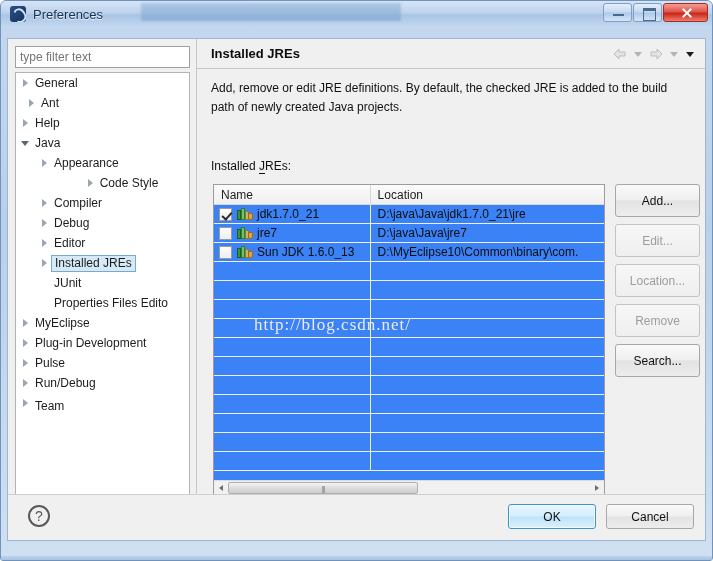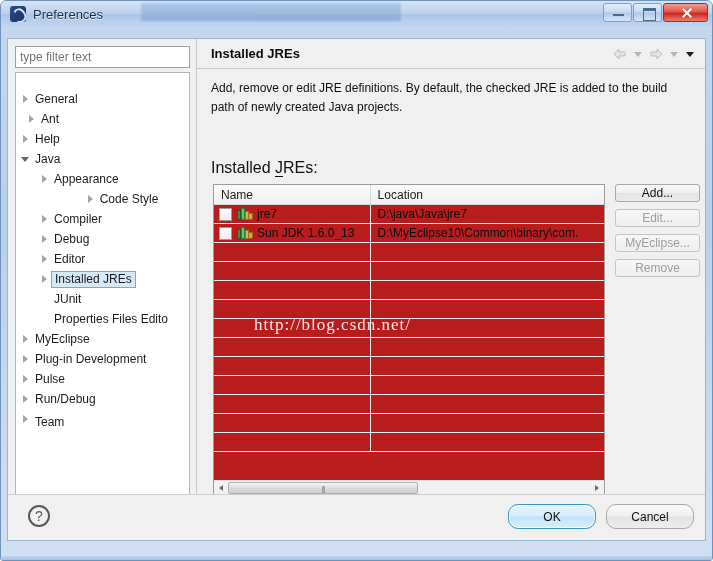--- a/index.html
+++ b/index.html
@@ -127,21 +127,21 @@
     outline: none;
   }
   #tree-panel {
     position: absolute;
     left: 7px; top: 33px;
     width: 175px; height: 437px;
     background: #ffffff;
     border: 1px solid #b4b4b4;
     overflow: hidden;
   }
-  #tree-scroll { position: absolute; left: 0; top: 16px; width: 174px; height: 423px; overflow: hidden; }
+  #tree-scroll { position: absolute; left: 0; top: 0; width: 174px; height: 423px; overflow: hidden; }
   .tree-item {
     height: 20px;
     display: flex; align-items: center;
     white-space: nowrap;
     font-size: 12px;
     color: #1c1c1c;
     padding-left: 4px;
   }
   .arrow {
     width: 13px; height: 20px;
@@ -242,30 +242,30 @@
   }
   .caret.dark::after { border-top-color: #1d1d1d; }
 
   #desc {
     position: absolute; left: 14px; top: 40px;
     width: 470px;
     font-size: 12px; color: #111; line-height: 19px;
   }
   #list-label {
     position: absolute; left: 14px; top: 120px;
-    font-size: 16px; color: #111;
+    font-size: 12px; color: #111;
   }
   #list-label u { text-decoration: none; border-bottom: 1px solid #111; }
 
   
   #table-wrap {
     position: absolute;
     left: 16px; top: 145px;
     width: 392px; height: 312px;
-    background: #b91c1c;
+    background: #3b82f6;
     border: 1px solid #9c9c9c;
     overflow: hidden;
   }
   #table-head {
     display: flex; height: 20px;
     background: linear-gradient(to bottom, #fbfbfb, #f0f0f0);
     border-bottom: 1px solid #d6d6d6;
   }
   .th {
     font-size: 12px; color: #1c1c1c;
@@ -341,21 +341,21 @@
   }
 
   
   #side-buttons {
     position: absolute;
     left: 418px; top: 145px;
     width: 85px;
     display: flex; flex-direction: column; gap: 7px;
   }
   .sbtn {
-    height: 18px; width: 85px;
+    height: 33px; width: 85px;
     font-family: "Liberation Sans", sans-serif;
     font-size: 12px;
     color: #111;
     background: linear-gradient(to bottom, #fafafa 0%, #efefef 48%, #e3e3e3 52%, #ededed 100%);
     border: 1px solid #a7a7a7;
     border-radius: 3px;
     display: flex; align-items: center; justify-content: center;
   }
   .sbtn.disabled { color: #9d9d9d; background: linear-gradient(to bottom,#f7f7f7,#efefef); border-color: #c4c4c4; }
 
@@ -376,21 +376,21 @@
     font-size: 14px;
     display: flex; align-items: center; justify-content: center;
   }
   #footer-buttons {
     position: absolute; right: 11px; top: 9px;
     display: flex; gap: 10px;
   }
   .fbtn {
     width: 88px; height: 25px;
     font-size: 12px; color: #111;
-    border-radius: 10px;
+    border-radius: 3px;
     display: flex; align-items: center; justify-content: center;
     background: linear-gradient(to bottom, #fafafa 0%, #efefef 48%, #e3e3e3 52%, #ededed 100%);
     border: 1px solid #a7a7a7;
   }
   .fbtn.default {
     background: linear-gradient(to bottom, #eaf6fd 0%, #d5edfb 48%, #bde3f8 52%, #dcf0fc 100%);
     border: 1px solid #3c94c9;
     box-shadow: inset 0 0 0 1px #f2fbff;
   }
   #bottom-strip {
@@ -526,20 +526,33 @@
         <span>Installed <u>J</u>REs:</span>
       </div>
 
       <div id="table-wrap">
         <div id="table-head">
           <div class="th c1">Name</div>
           <div class="th c2">Location</div>
         </div>
 
         <div id="table-rows">
+            <div class="trow">
+              <div class="cell-name">
+                <span class="chk checked"></span>
+                <span class="jre-ico">
+                  <i class="bk1"></i>
+                  <i class="bk2"></i>
+                  <i class="bk3"></i>
+                  <i class="cup"></i>
+                </span>
+                <span class="name-txt">jdk1.7.0_21</span>
+              </div>
+              <div class="cell-loc">D:\java\Java\jdk1.7.0_21\jre</div>
+            </div>
             <div class="trow">
               <div class="cell-name">
                 <span class="chk"></span>
                 <span class="jre-ico">
                   <i class="bk1"></i>
                   <i class="bk2"></i>
                   <i class="bk3"></i>
                   <i class="cup"></i>
                 </span>
                 <span class="name-txt">jre7</span>
@@ -604,24 +617,27 @@
       </div>
 
       <div id="side-buttons">
           <div class="sbtn">
             <span>Add...</span>
           </div>
           <div class="sbtn disabled">
             <span>Edit...</span>
           </div>
           <div class="sbtn disabled">
-            <span>MyEclipse...</span>
+            <span>Location...</span>
           </div>
           <div class="sbtn disabled">
             <span>Remove</span>
+          </div>
+          <div class="sbtn">
+            <span>Search...</span>
           </div>
         </div>
 
     </div>
 
     <div id="footer">
       <div id="help-icon">?</div>
       <div id="footer-buttons">
         <div class="fbtn default">OK</div>
         <div class="fbtn">Cancel</div>

